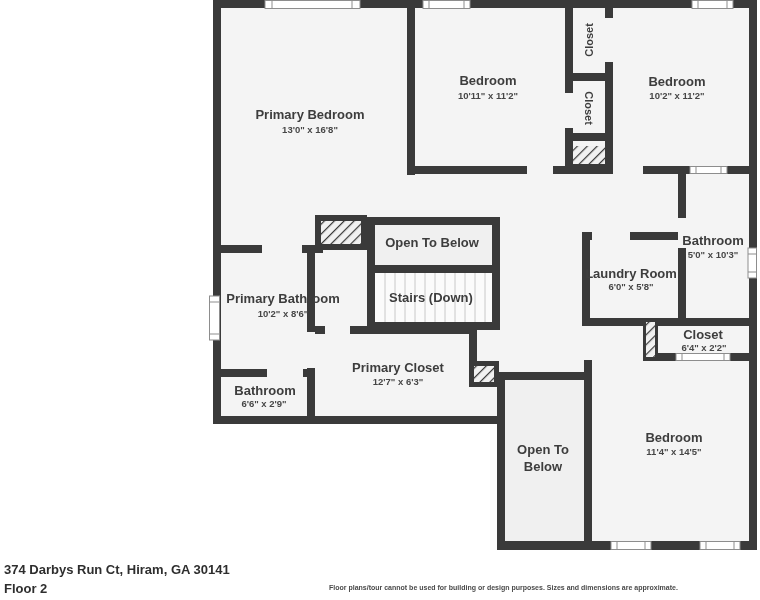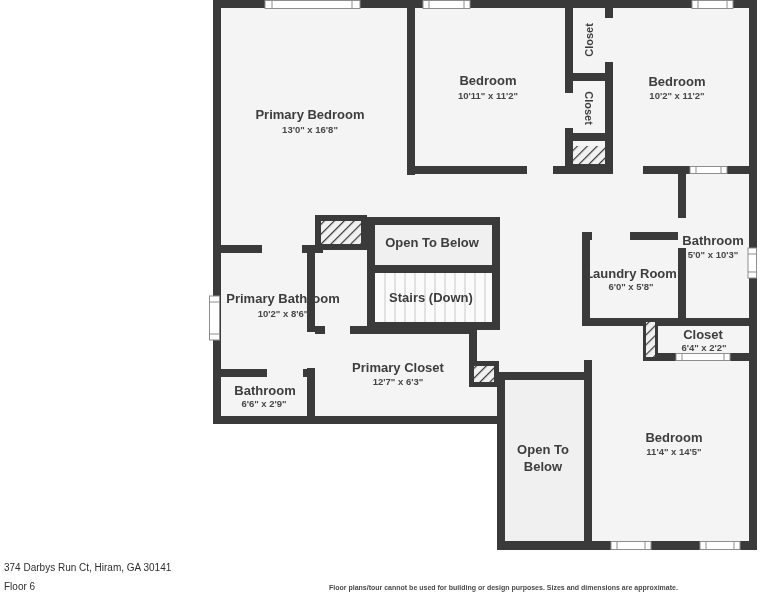--- a/index.html
+++ b/index.html
@@ -2,21 +2,21 @@
 <html><head>
 <meta charset="utf-8">
 <style>
   html,body{margin:0;padding:0;background:#ffffff;}
   #page{position:relative;width:760px;height:600px;background:#ffffff;overflow:hidden;
         font-family:"Liberation Sans",sans-serif;}
   #plan-svg{position:absolute;left:0;top:0;}
   .room-name{font-family:"Liberation Sans",sans-serif;font-size:13px;font-weight:700;fill:#3d3d3d;}
   .room-dims{font-family:"Liberation Sans",sans-serif;font-size:9.5px;font-weight:600;fill:#464646;}
   .closet-vert{font-family:"Liberation Sans",sans-serif;font-size:11px;font-weight:600;fill:#3d3d3d;}
-  .footer-line{position:absolute;left:4px;font-size:10px;font-weight:400;color:#2e2e2e;white-space:nowrap;}
+  .footer-line{position:absolute;left:4px;font-size:13px;font-weight:700;color:#2e2e2e;white-space:nowrap;}
   #footer-address{top:562px;}
   #footer-floor{top:581px;}
   #footer-disclaimer{position:absolute;left:329px;top:584px;font-size:7px;font-weight:700;
         color:#4a4a4a;white-space:nowrap;}
 </style>
 </head>
 <body>
 
 <div id="page">
 
@@ -182,15 +182,15 @@
 
     <text class="room-name" x="543" y="449" dominant-baseline="central">Open To</text>
     <text class="room-name" x="543" y="466" dominant-baseline="central">Below</text>
 
     <text class="room-name" x="674" y="437" dominant-baseline="central">Bedroom</text>
     <text class="room-dims" x="674" y="451" dominant-baseline="central">11'4" x 14'5"</text>
   </g>
 </svg>
 
   <div id="footer-address" class="footer-line">374 Darbys Run Ct, Hiram, GA 30141</div>
-  <div id="footer-floor" class="footer-line">Floor 6</div>
+  <div id="footer-floor" class="footer-line">Floor 2</div>
   <div id="footer-disclaimer">Floor plans/tour cannot be used for building or design purposes. Sizes and dimensions are approximate.</div>
 </div>
 
 </body></html>

